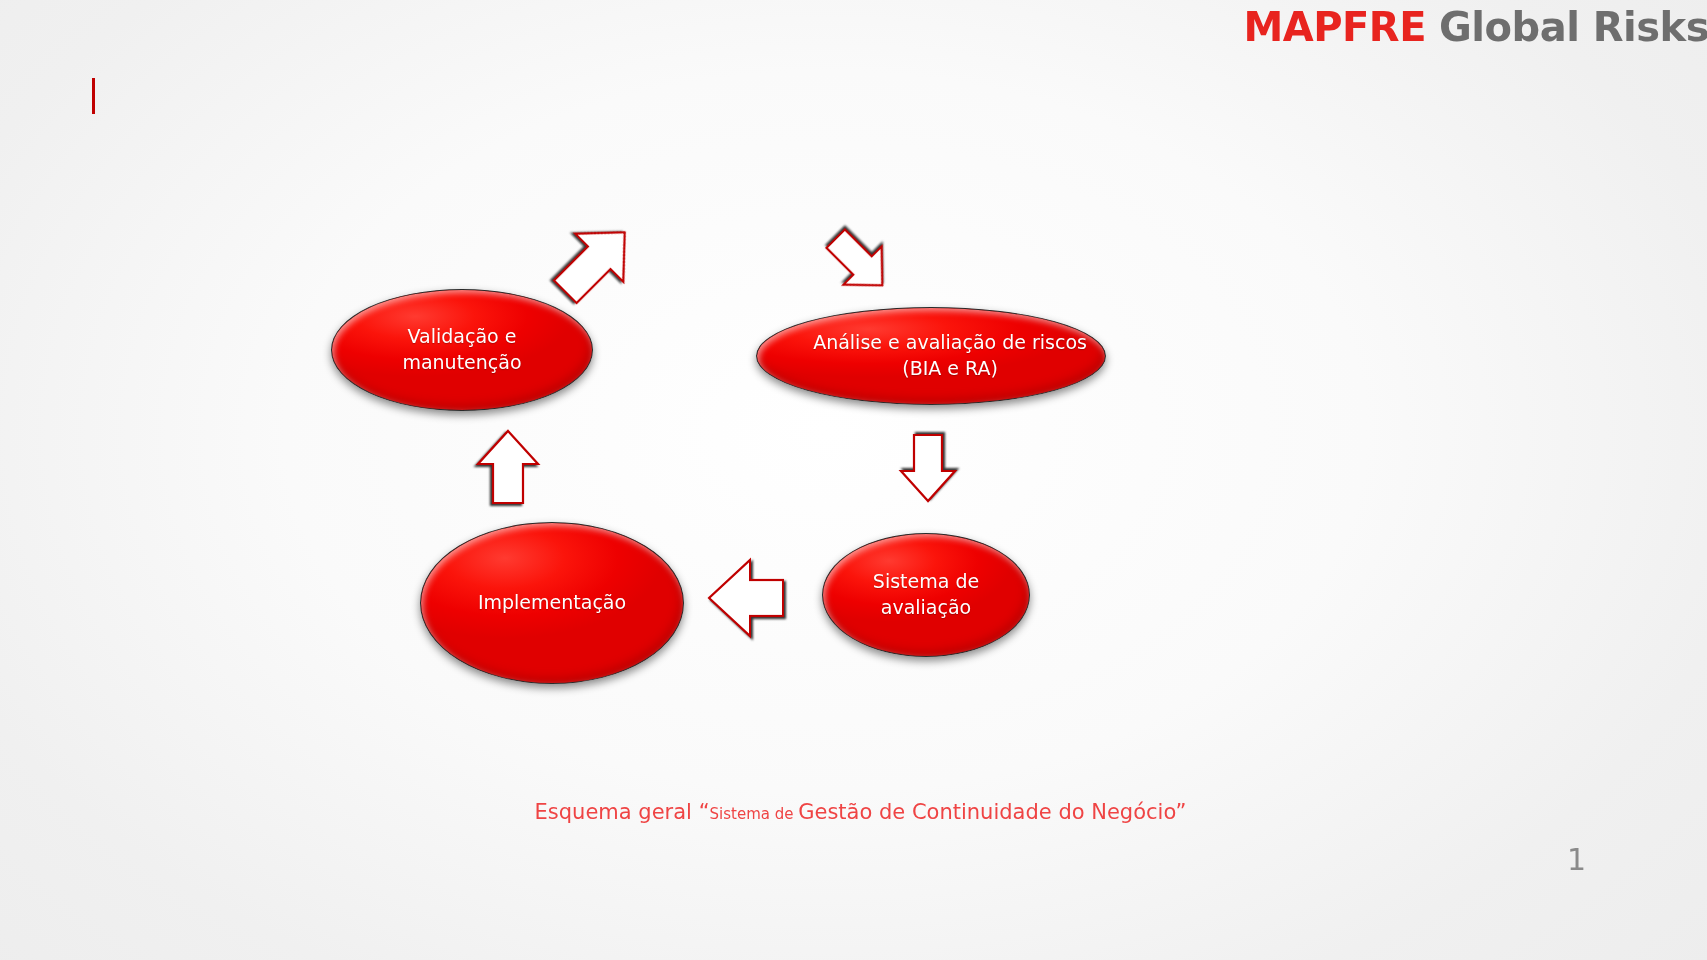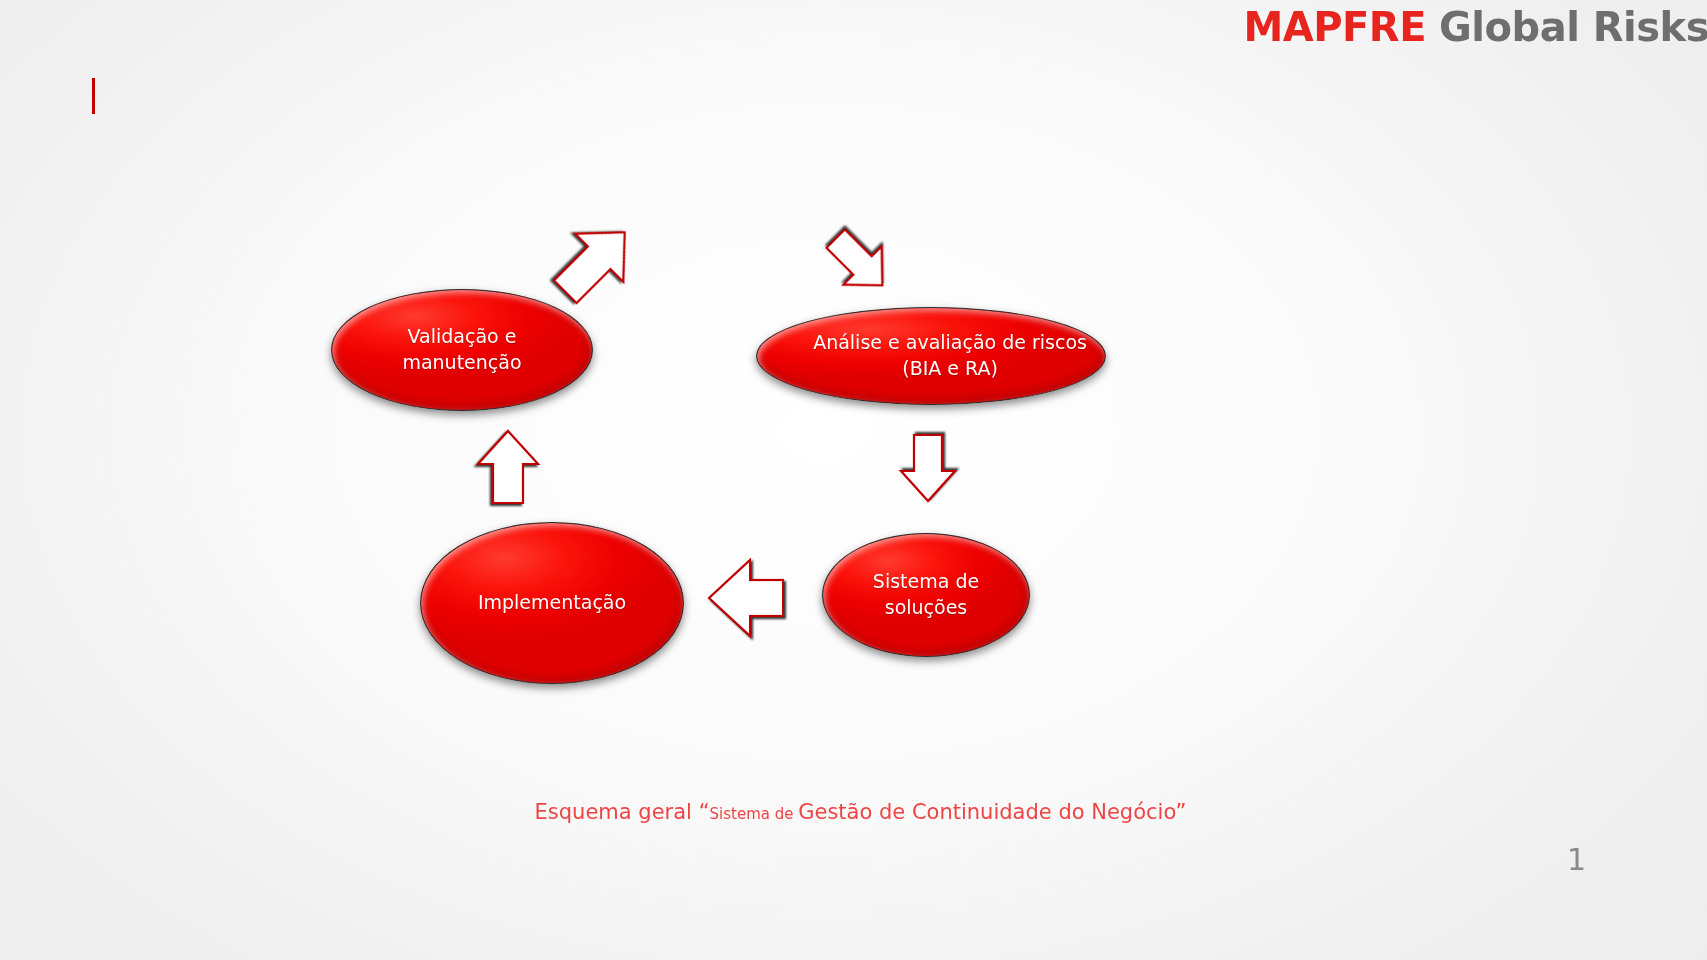--- a/index.html
+++ b/index.html
@@ -163,21 +163,21 @@
   <div class="ellipse" id="ell-validacao">
     <div class="label">
       <div>Validação e</div>
       <div>manutenção</div>
     </div>
   </div>
 
   <div class="ellipse" id="ell-design">
     <div class="label">
       <div>Sistema de</div>
-      <div>soluções</div>
+      <div>avaliação</div>
     </div>
   </div>
 
   <div class="ellipse" id="ell-implementacao">
     <div class="label">
       <div>Implementação</div>
     </div>
   </div>
 
   <div class="arrow" id="arrow-ne">

